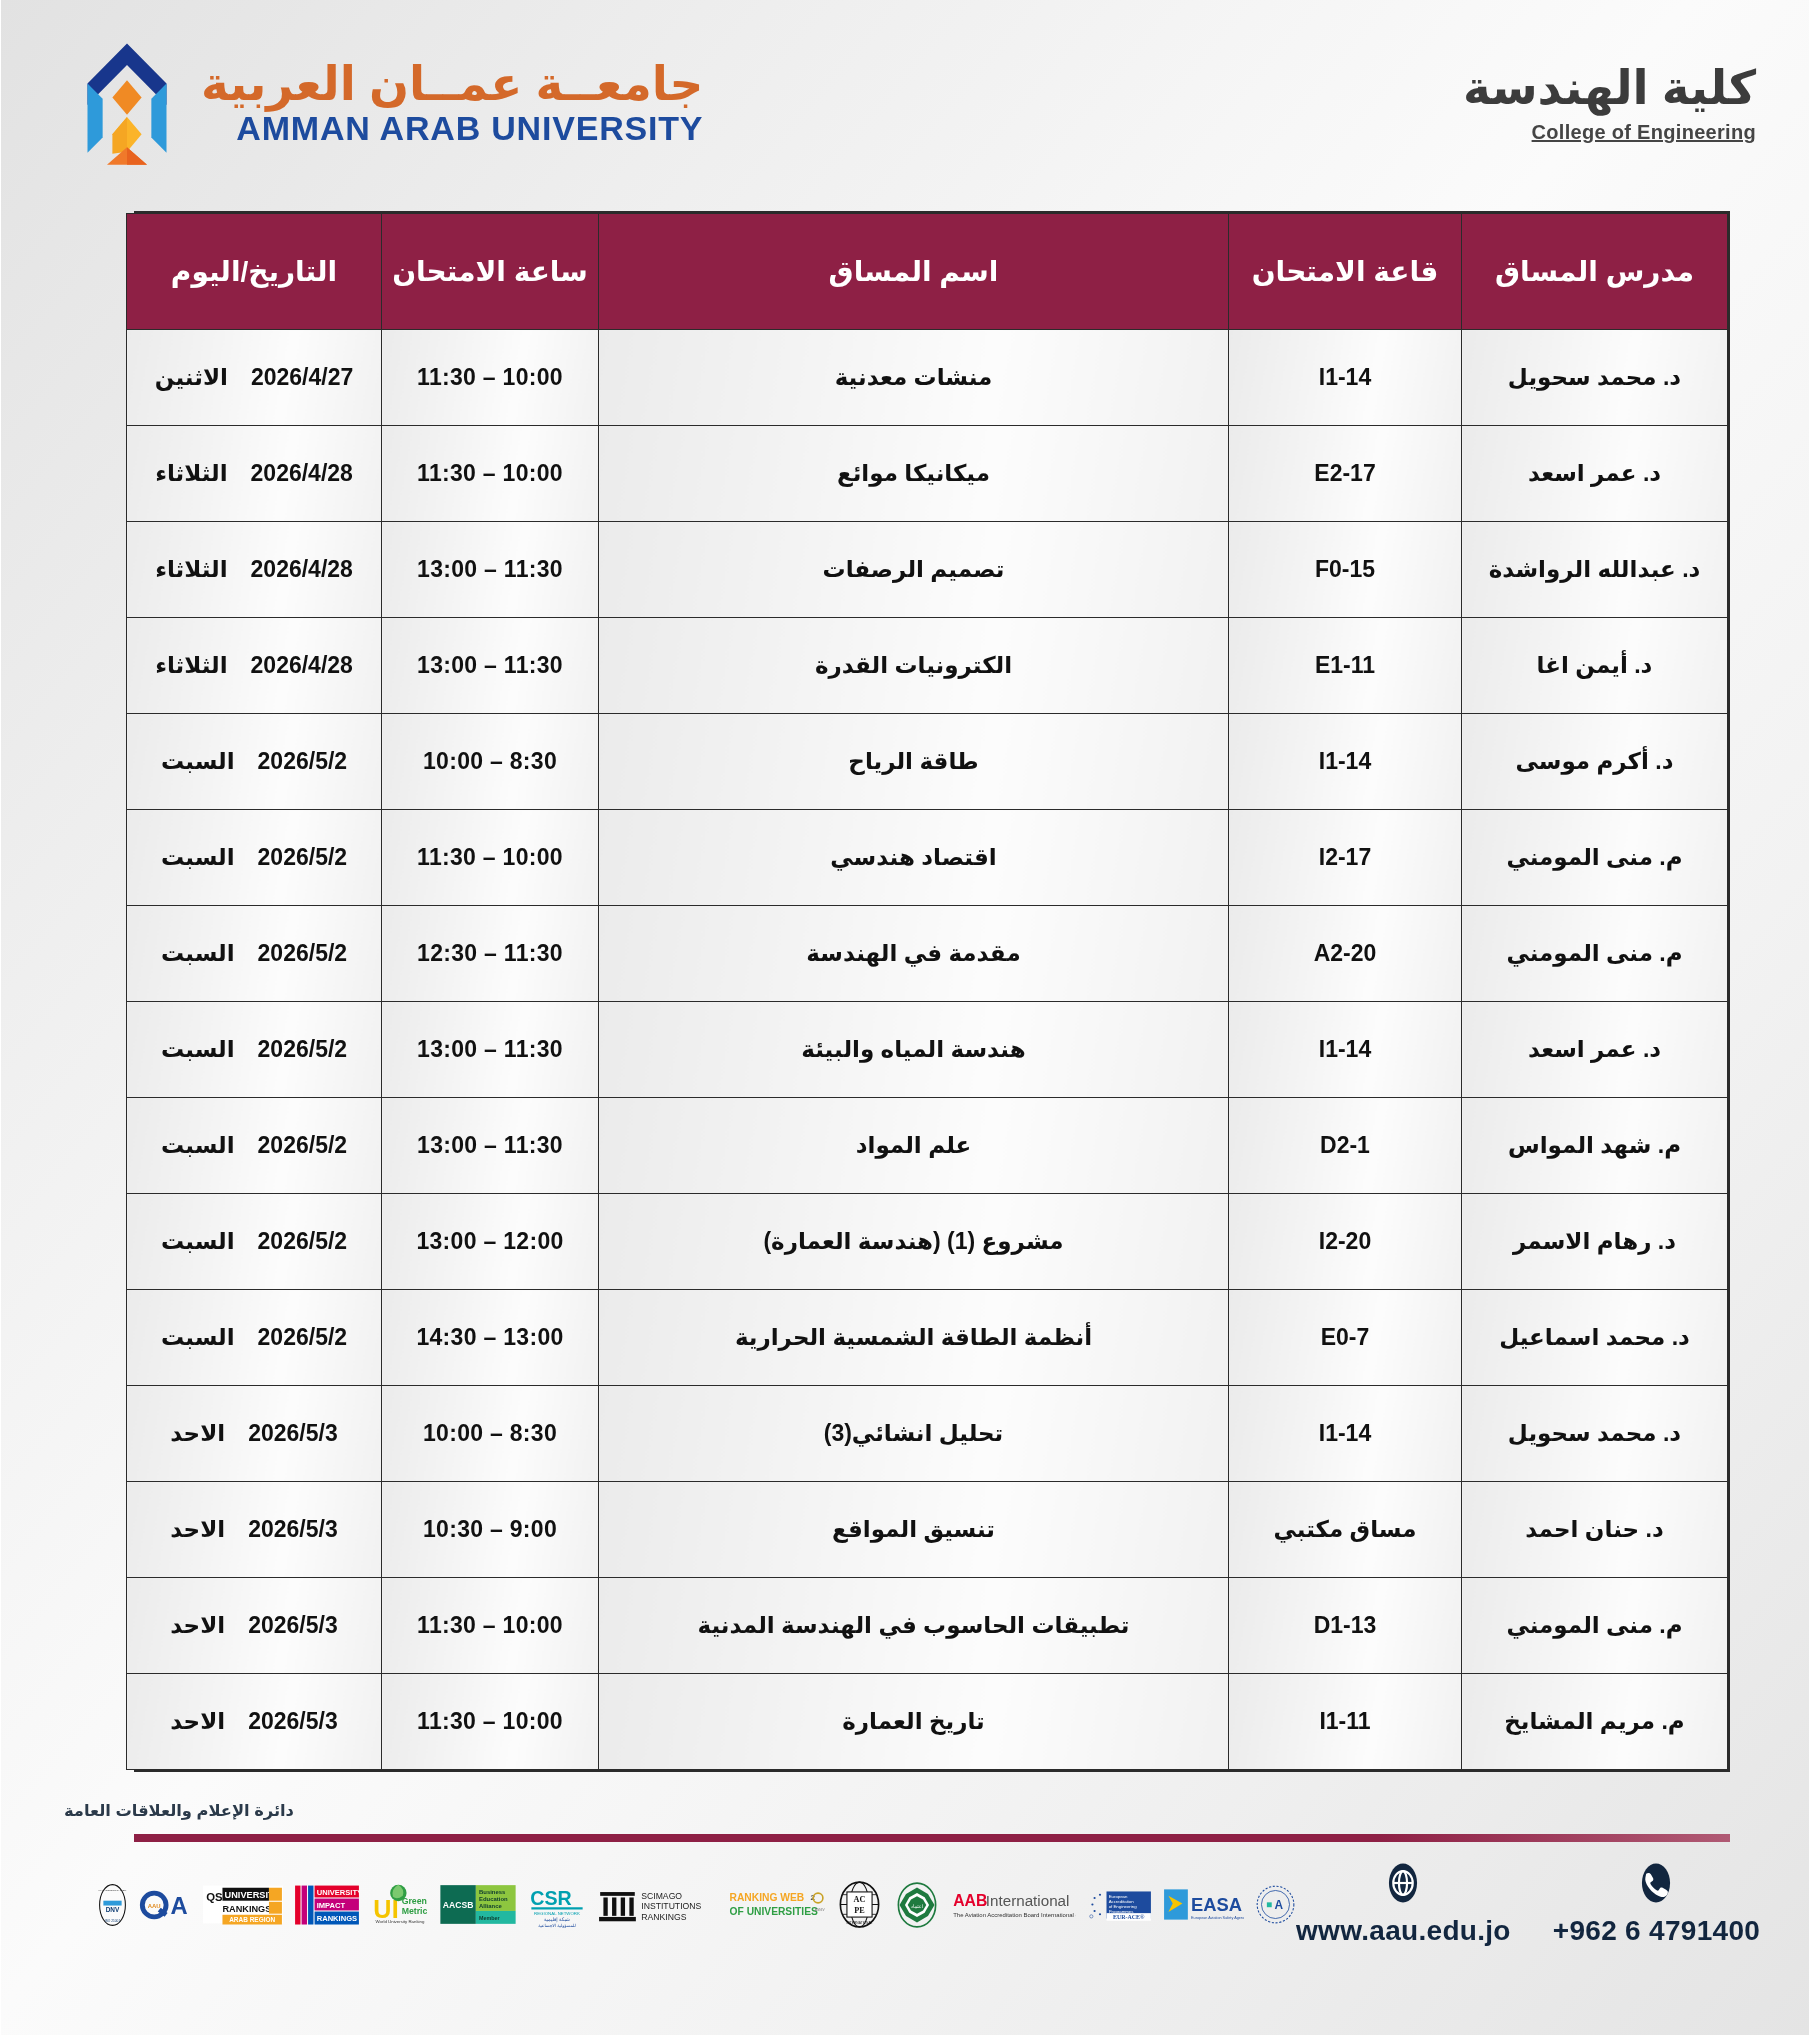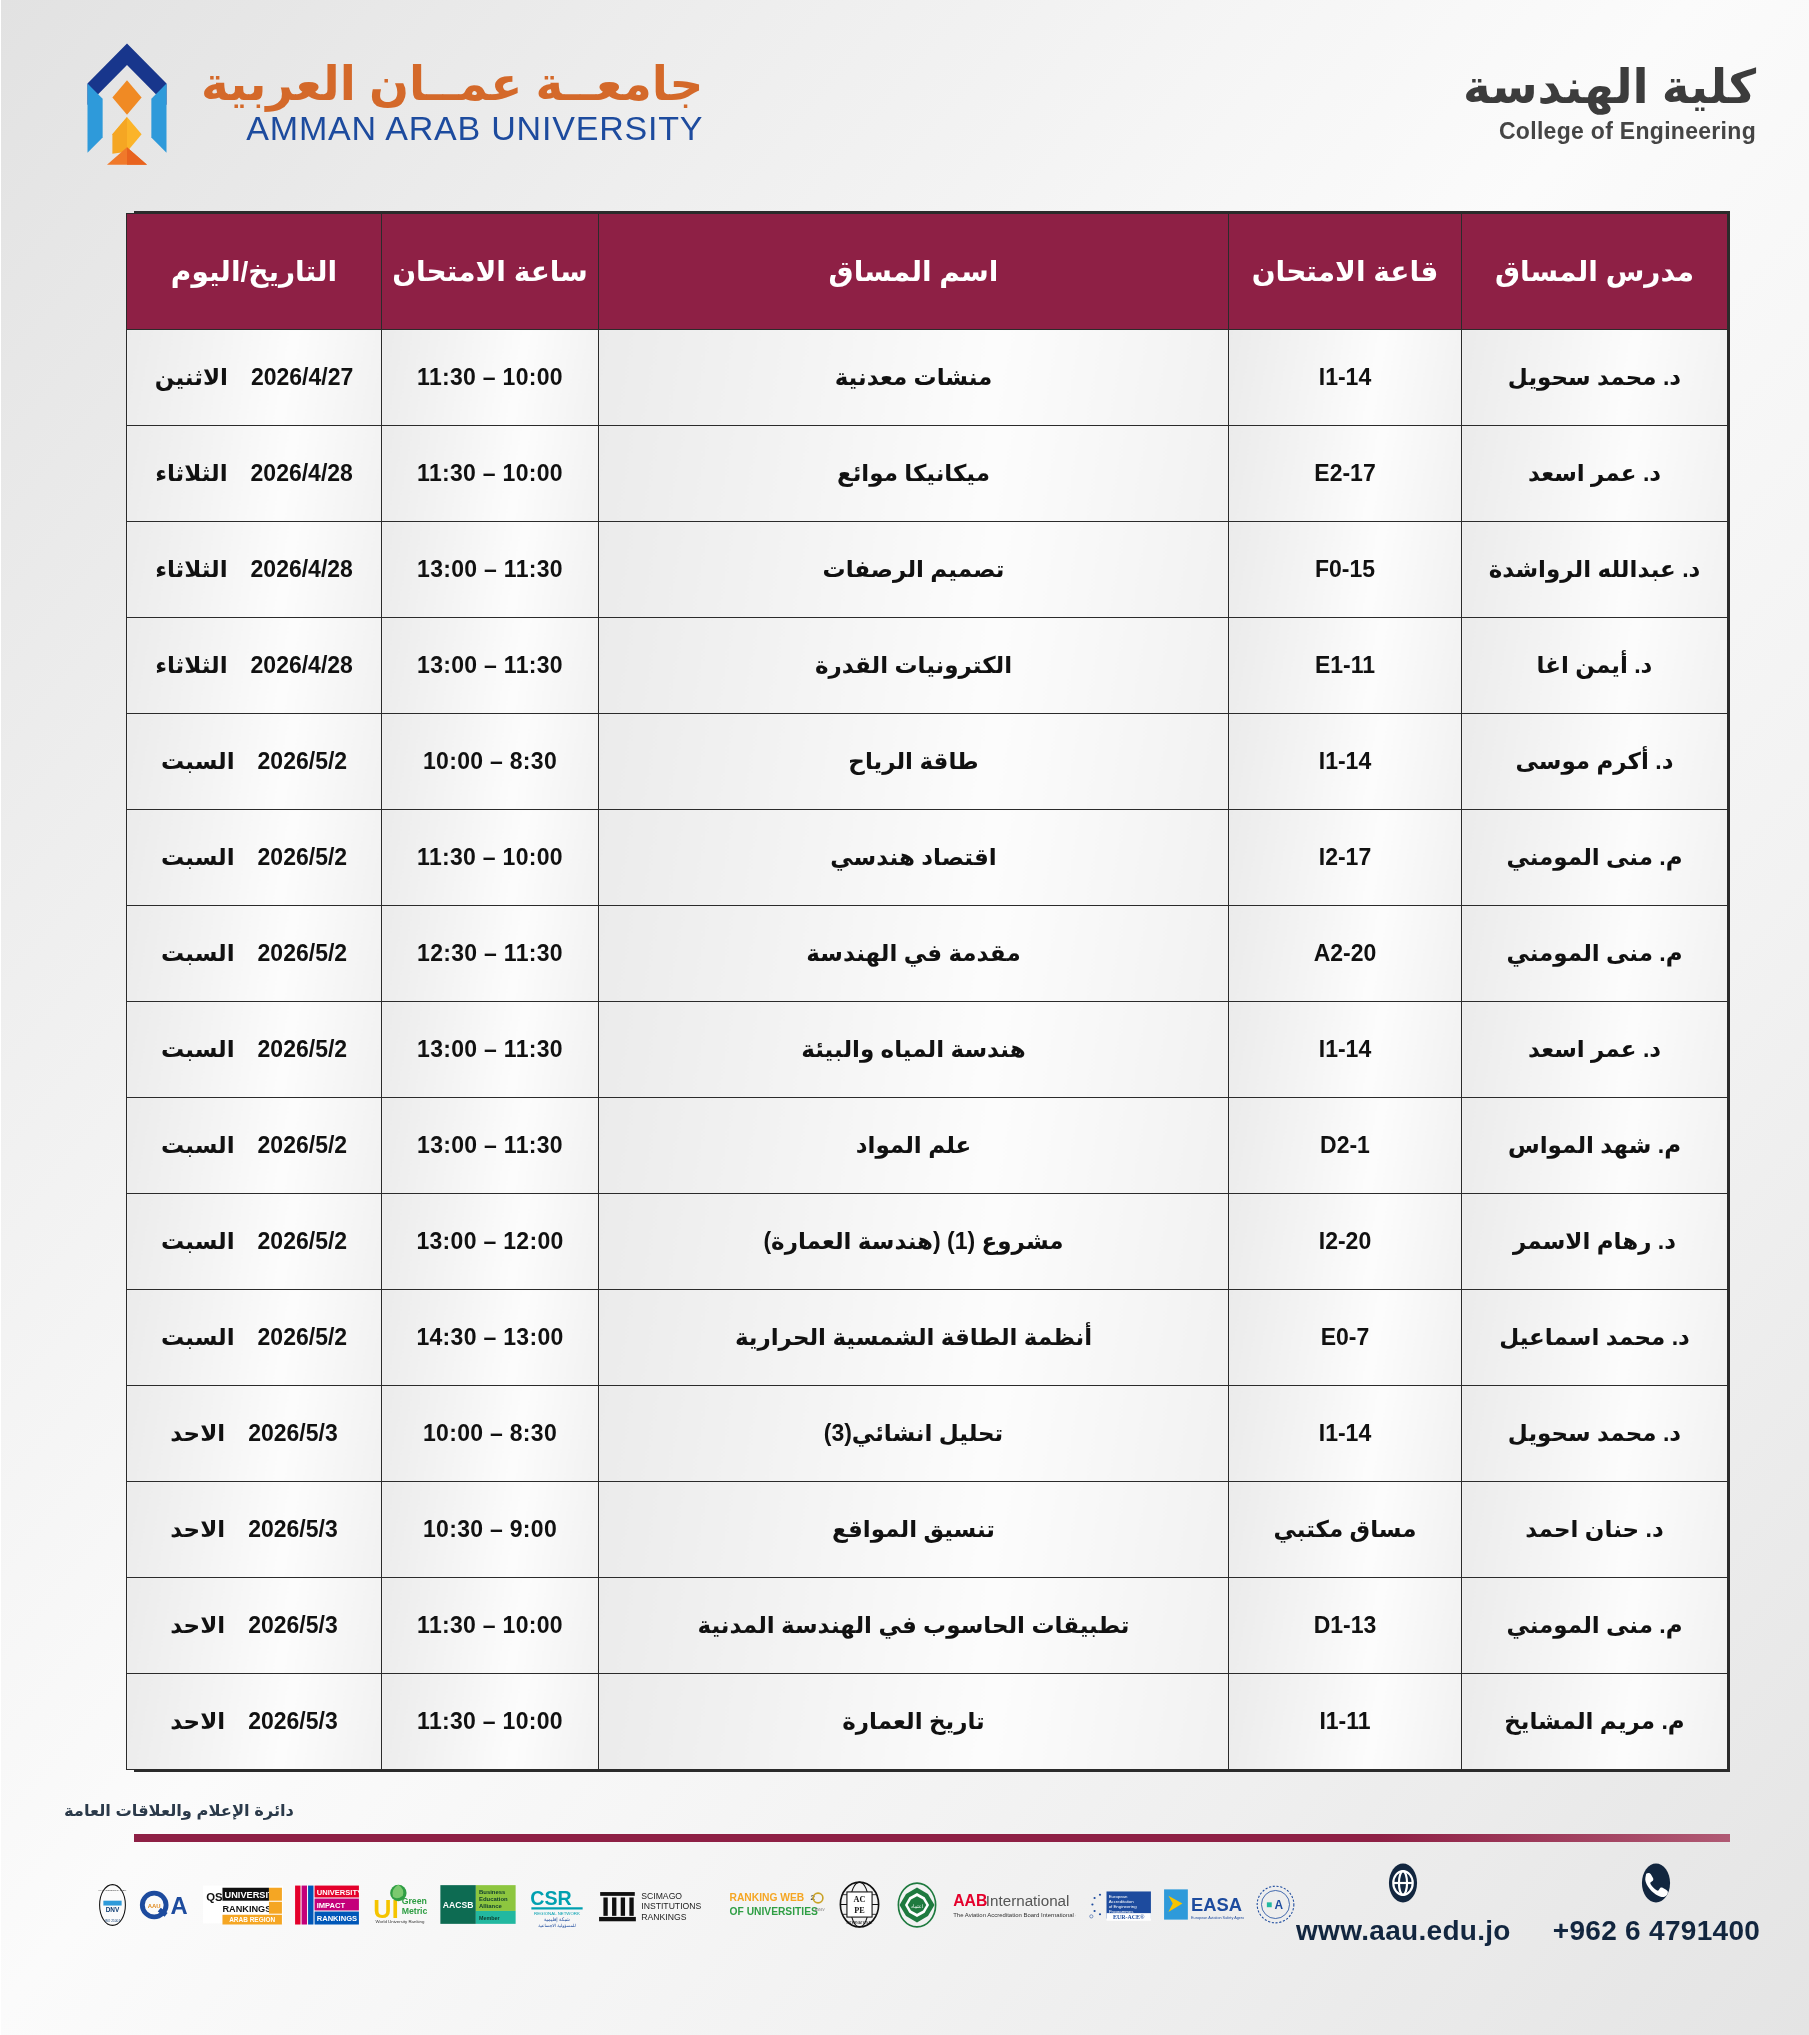--- a/index.html
+++ b/index.html
@@ -29,33 +29,33 @@
   
   .crest { position: relative; width: 125px; height: 136px; flex: 0 0 auto; }
   .crest svg { width: 100%; height: 100%; display: block; }
 
   .coe-text { direction: rtl; text-align: right; line-height: 1.12; }
   .coe-ar {
     font-size: 47px; font-weight: 700; color: #3c3c3c; letter-spacing: -0.5px;
     white-space: nowrap;
   }
   .coe-en {
-    font-size: 23px; font-weight: 700; color: #454545; letter-spacing: 0.3px;
-    margin-top: 6px; direction: ltr; white-space: nowrap;
+    font-size: 20px; font-weight: 700; color: #454545; letter-spacing: 0.3px;
+    margin-top: 6px; direction: ltr; white-space: nowrap; text-decoration: underline;
   }
 
   
   .aau-block { display: flex; align-items: center; gap: 28px; }
   .aau-text { text-align: right; direction: rtl; line-height: 1.05; }
   .aau-ar {
     font-size: 47px; font-weight: 700; color: #d4692a; white-space: nowrap;
     letter-spacing: 1.1px;
   }
   .aau-en {
-    font-size: 34px; font-weight: 400; color: #1d4b9e; direction: ltr;
+    font-size: 34px; font-weight: 700; color: #1d4b9e; direction: ltr;
     letter-spacing: 0.8px; white-space: nowrap; margin-top: 3.3px;
   }
   .aau-mark { width: 92px; height: 125px; flex: 0 0 auto; }
   .aau-mark svg { width: 100%; height: 100%; display: block; }
 
   
   .table-wrap {
     margin: 5.4px 80px 0 134px;
     border: 2.7px solid #2b2b2b;
     background: #f4f4f4;

